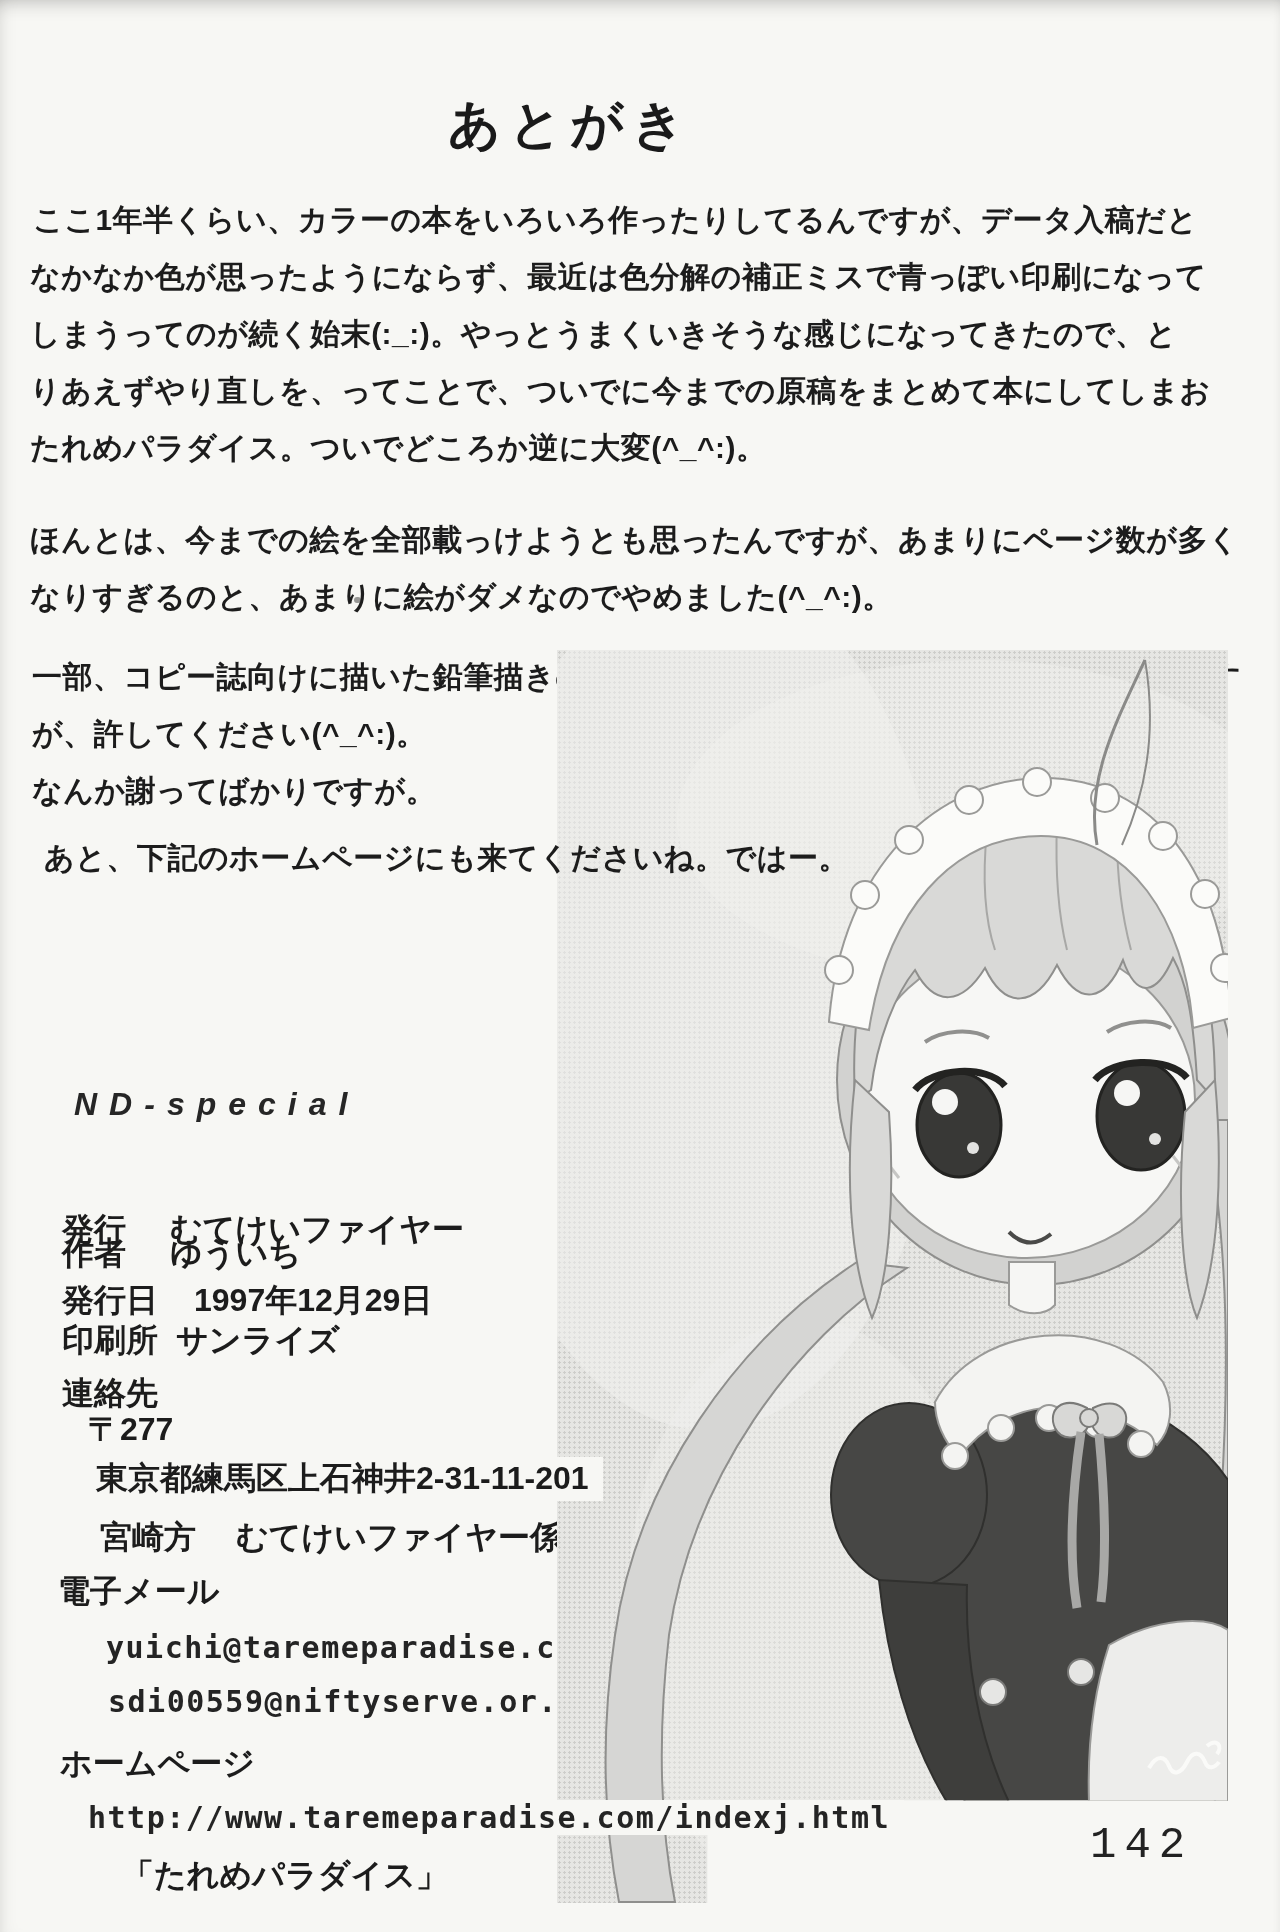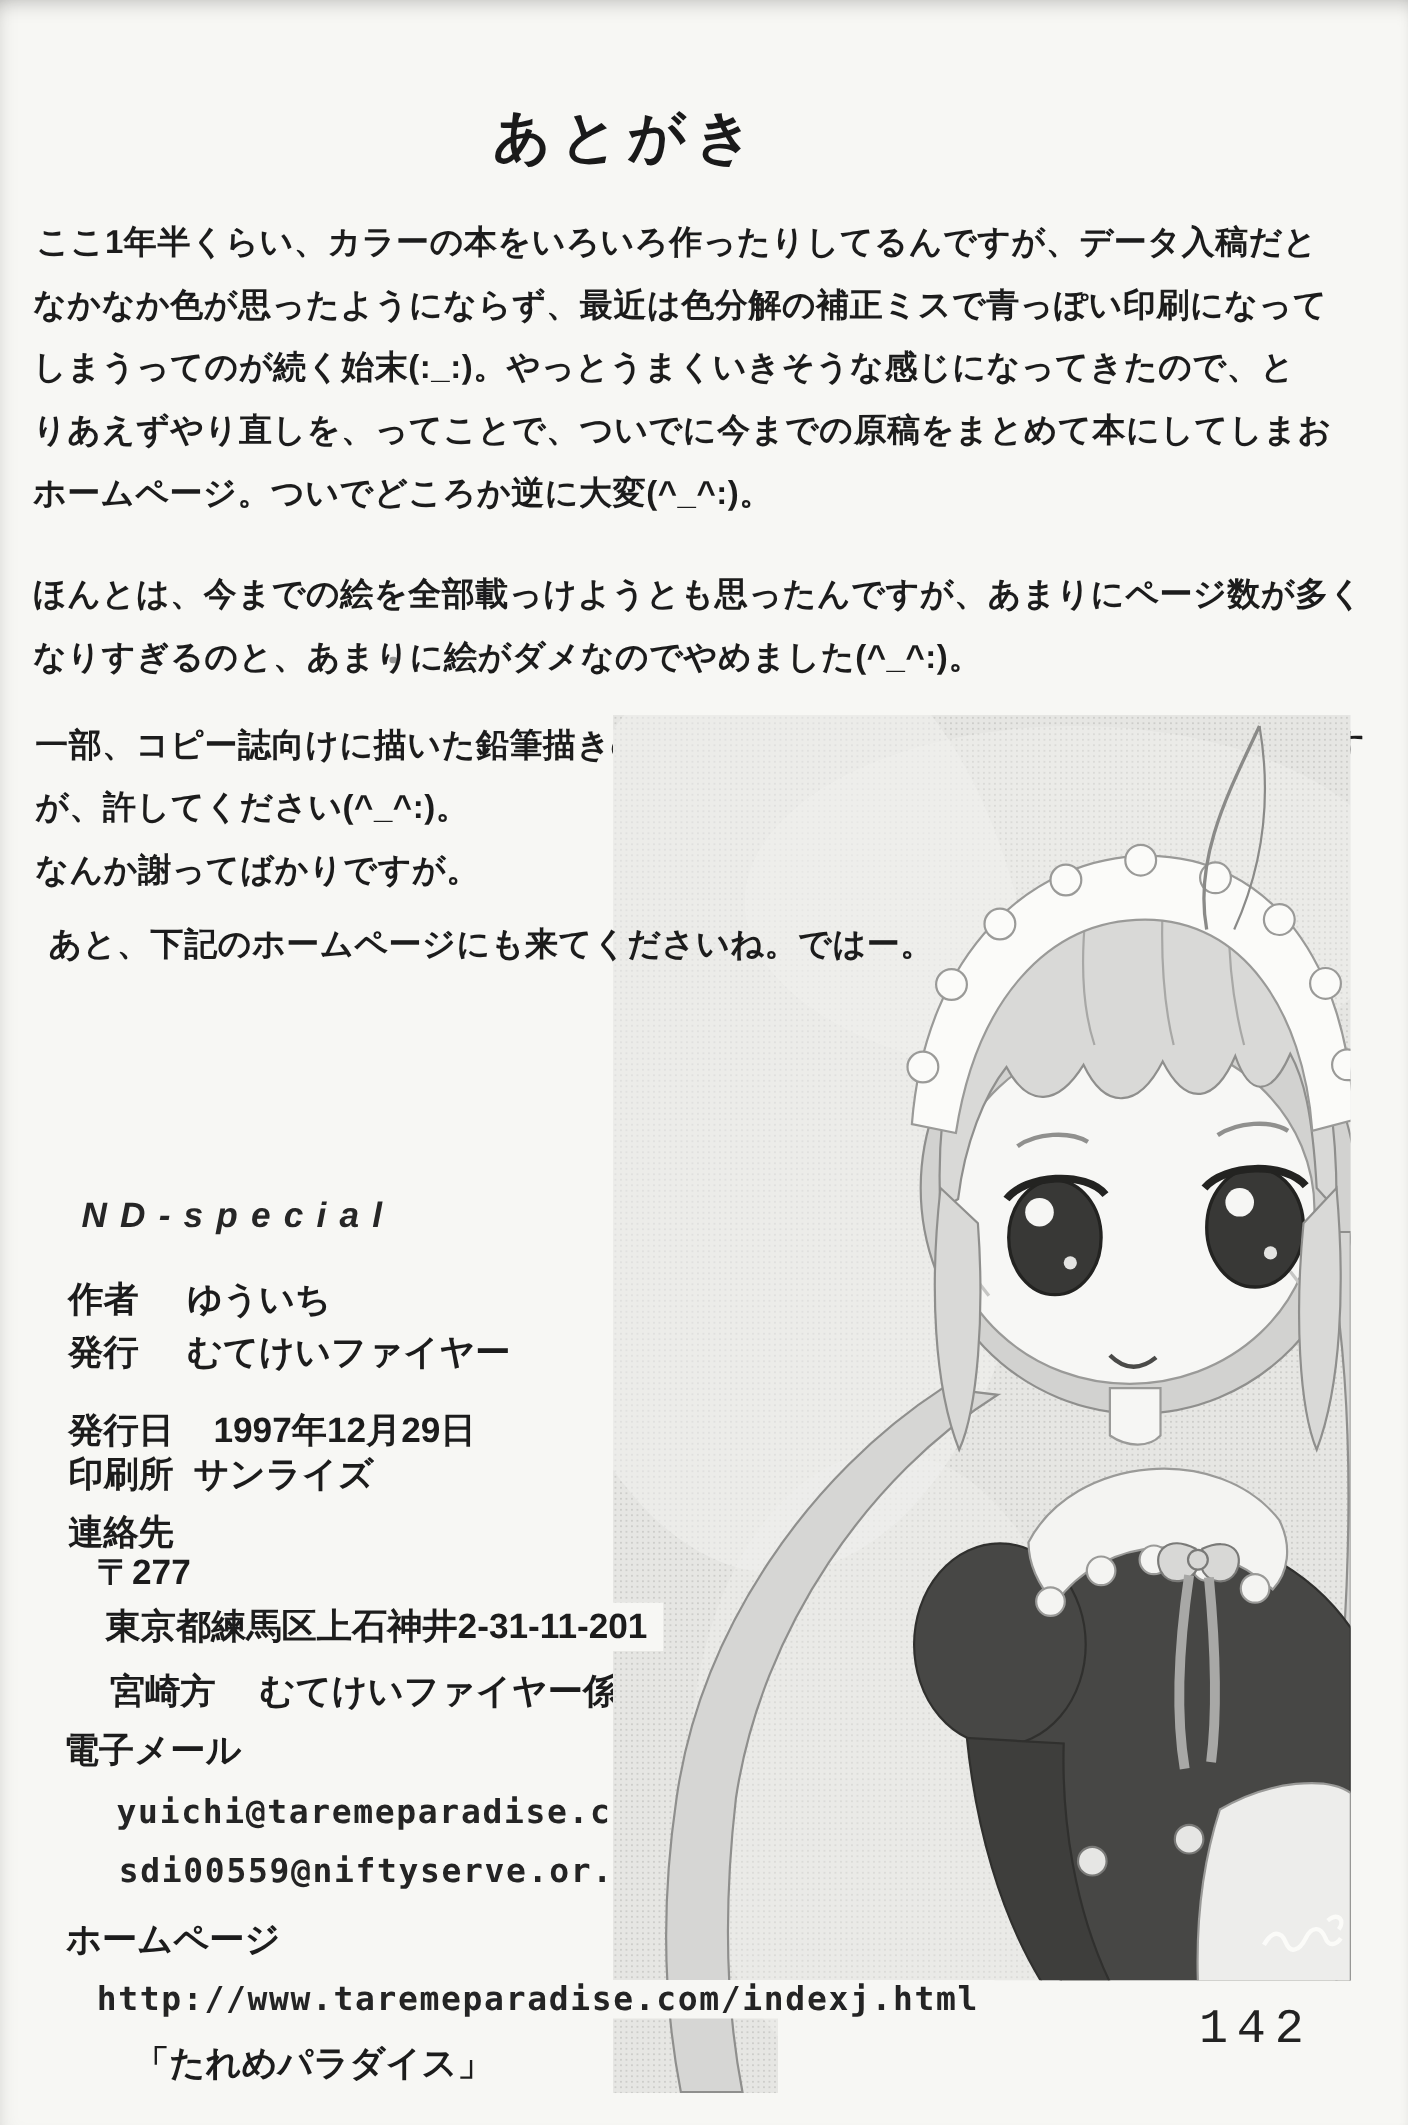--- a/index.html
+++ b/index.html
@@ -33,21 +33,21 @@
 <body>
 
 <div class="page">
 
   <div class="abs title" style="left:448px;top:90px;">あとがき</div>
 
   <div class="abs body-line" style="left:33px;top:200px;">ここ1年半くらい、カラーの本をいろいろ作ったりしてるんですが、データ入稿だと</div>
   <div class="abs body-line" style="left:30px;top:314px;">しまうってのが続く始末(:_:)。やっとうまくいきそうな感じになってきたので、と</div>
   <div class="abs body-line" style="left:30px;top:257px;">なかなか色が思ったようにならず、最近は色分解の補正ミスで青っぽい印刷になって</div>
   <div class="abs body-line" style="left:30px;top:371px;">りあえずやり直しを、ってことで、ついでに今までの原稿をまとめて本にしてしまお</div>
-  <div class="abs body-line" style="left:30px;top:428px;">ホームページ。ついでどころか逆に大変(^_^:)。</div>
+  <div class="abs body-line" style="left:30px;top:428px;">たれめパラダイス。ついでどころか逆に大変(^_^:)。</div>
 
   <div class="abs body-line" style="left:30px;top:520px;">ほんとは、今までの絵を全部載っけようとも思ったんですが、あまりにページ数が多く</div>
   <div class="abs body-line" style="left:30px;top:577px;">なりすぎるのと、あまりに絵がダメなのでやめました(^_^:)。</div>
 
   <div class="abs body-line" style="left:32px;top:657px;">一部、コピー誌向けに描いた鉛筆描きのしかもものすごく雑なマンガもあったりします</div>
   <div class="abs body-line" style="left:32px;top:714px;">が、許してください(^_^:)。</div>
   <div class="abs body-line" style="left:32px;top:771px;">なんか謝ってばかりですが。</div>
 
   <div class="speck" style="left:354px;top:597px;"></div>
 
@@ -147,21 +147,21 @@
       </g>
     </svg>
   </div>
 
   <div class="abs body-line over-art" style="left:44px;top:838px;">あと、下記のホームページにも来てくださいね。ではー。</div>
 
   <div class="abs nd" style="left:74px;top:1086px;">ND-special</div>
 
   <div class="abs info-line" style="left:62px;top:1184px;margin-top:24px;"><span>発行</span><span class="val" style="margin-left:44px;">むてけいファイヤー</span></div>
 
-  <div class="abs info-line" style="left:62px;top:1160px;"><span>作者</span><span class="val" style="margin-left:44px;">ゆういち</span></div>
+  <div class="abs info-line" style="left:62px;top:1232px;"><span>作者</span><span class="val" style="margin-left:44px;">ゆういち</span></div>
 
   <div class="abs info-line" style="left:62px;top:1279px;"><span>発行日</span><span class="val" style="margin-left:36px;">1997年12月29日</span></div>
 
   <div class="abs info-line" style="left:62px;top:1319px;"><span>印刷所</span><span class="val" style="margin-left:18px;">サンライズ</span></div>
 
   <div class="abs info-line" style="left:62px;top:1372px;">連絡先</div>
 
   <div class="abs info-line" style="left:88px;top:1408px;">〒277</div>
 
   <div class="abs info-line knockout" style="left:96px;top:1457px;">東京都練馬区上石神井2-31-11-201</div>

